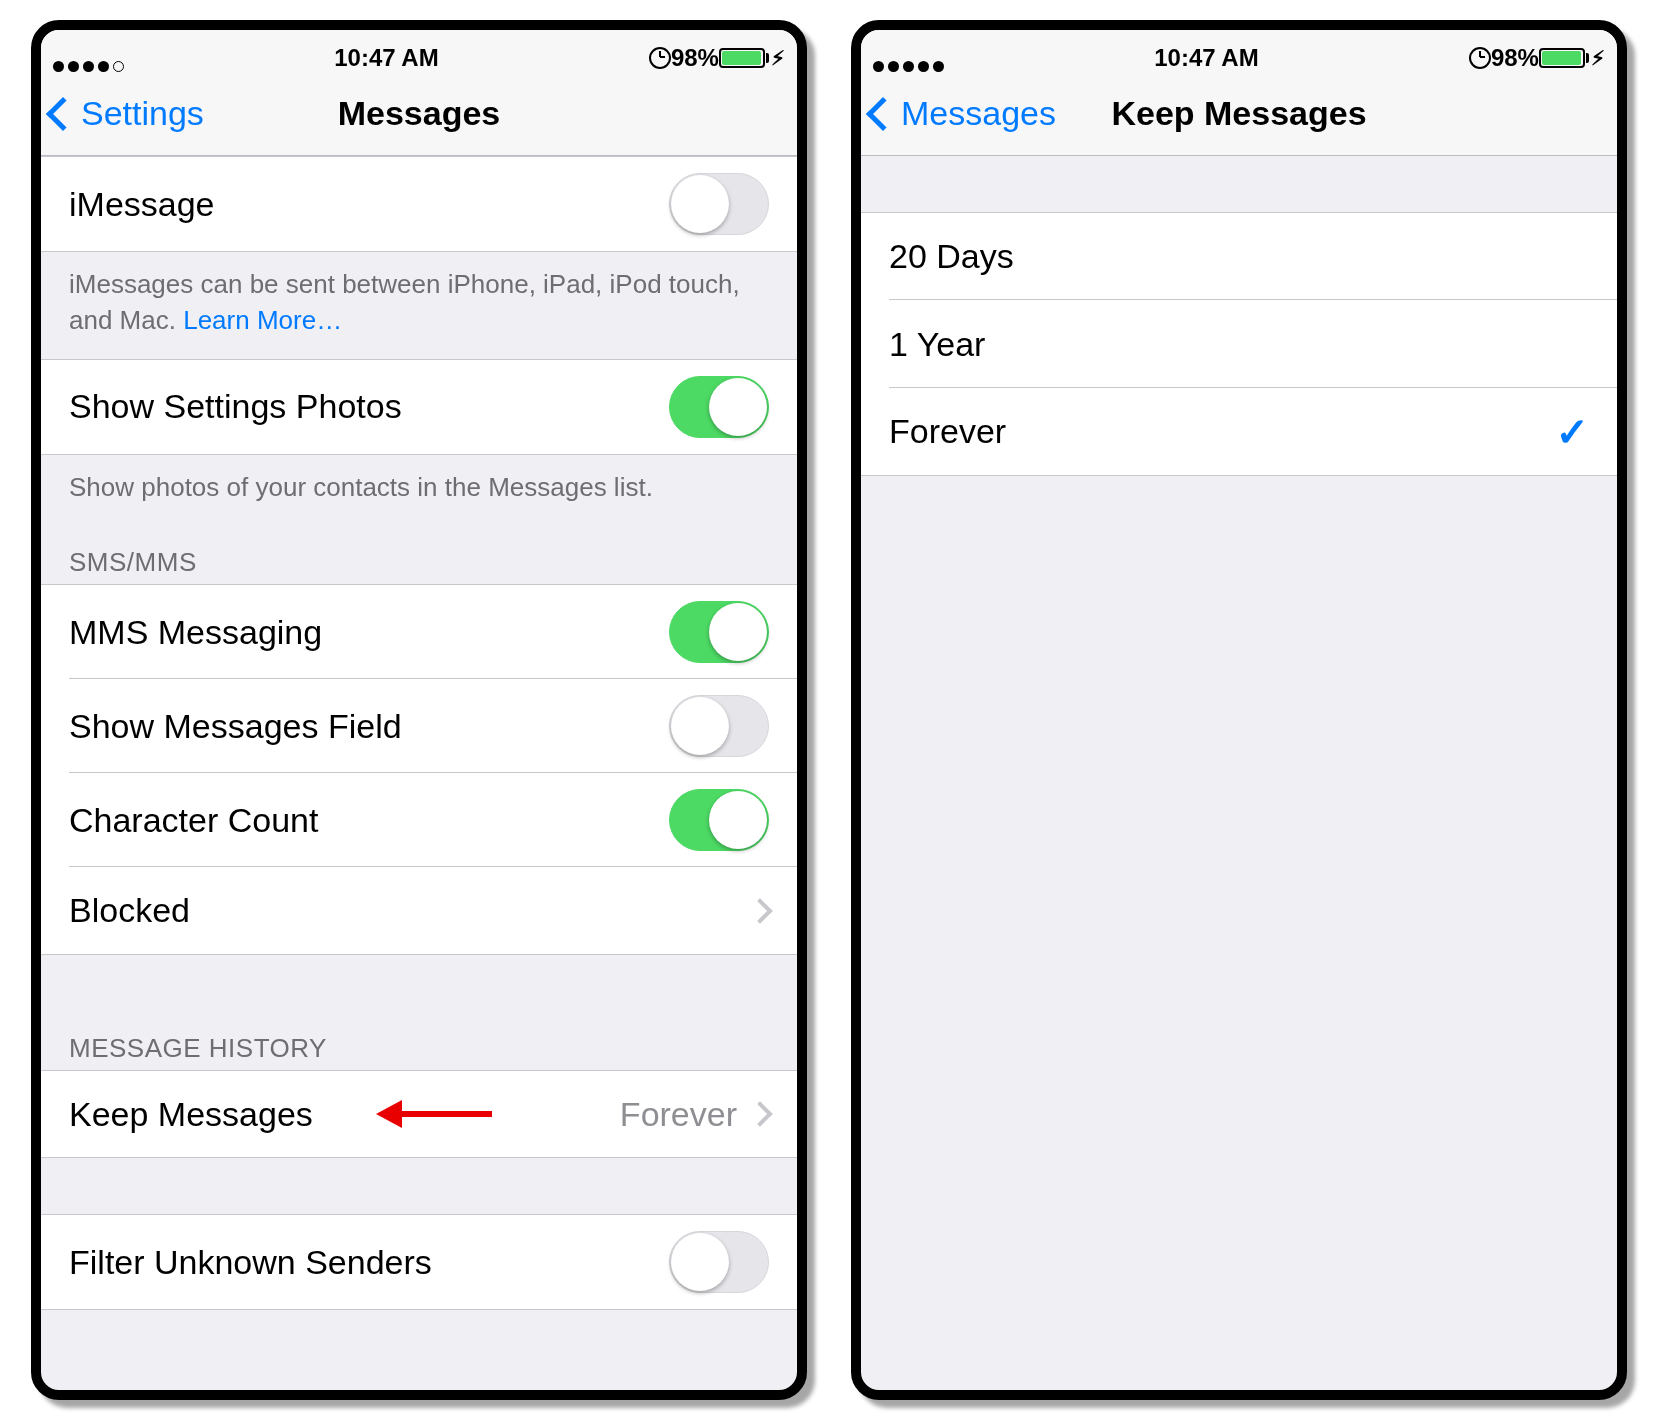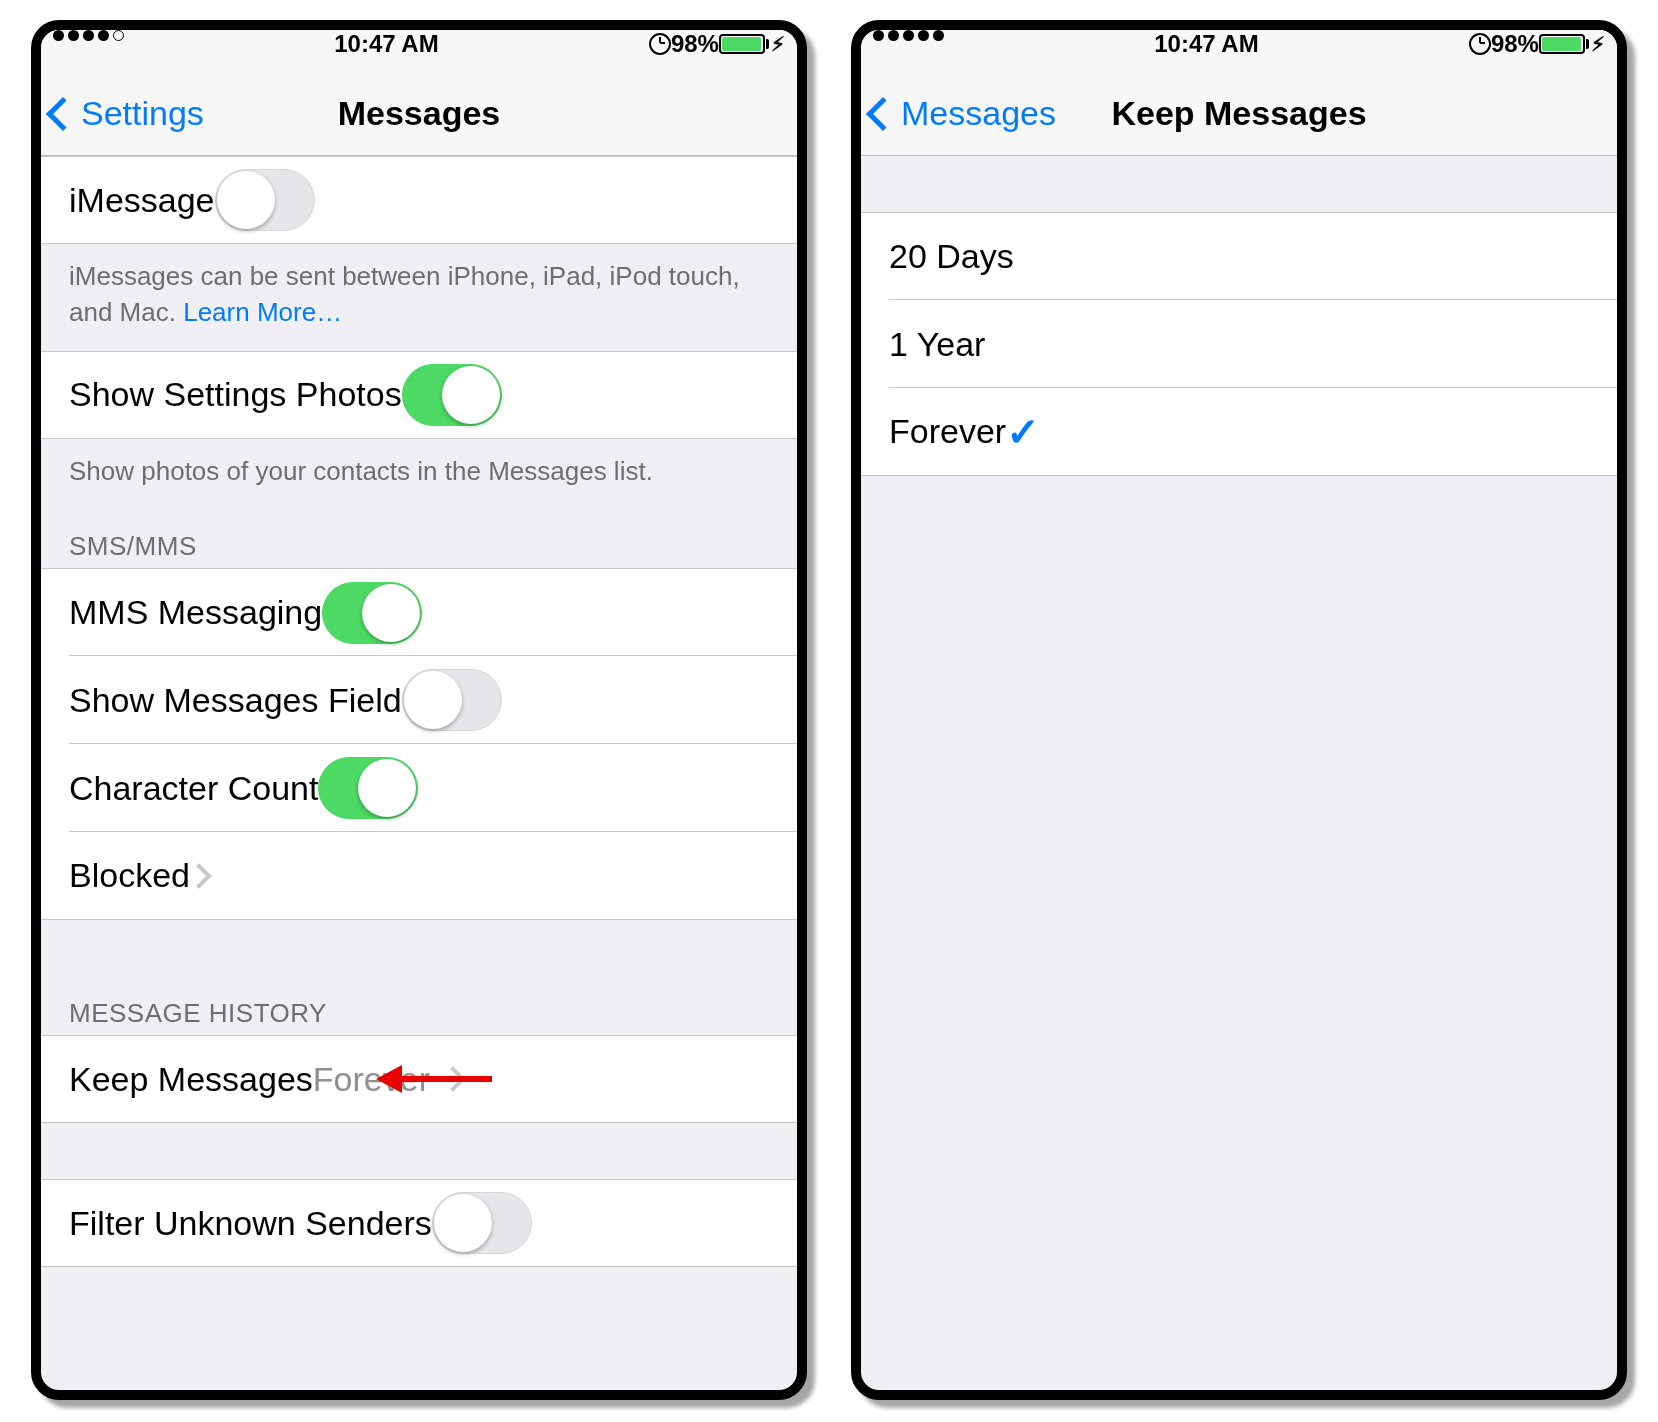--- a/index.html
+++ b/index.html
@@ -21,21 +21,21 @@
     background: #efeff4;
     overflow: hidden;
     position: relative;
     box-shadow: 8px 8px 4px rgba(0,0,0,.35);
   }
   
   .statusbar {
     height: 42px;
     background: #f7f7f7;
     display: flex;
-    align-items: flex-start;
+    align-items: flex-end;
     justify-content: space-between;
     padding: 0 12px;
     font-size: 24px;
     font-weight: 600;
     color: #000;
   }
   .sb-left, .sb-right { display:flex; align-items:center; gap:0; }
   .sig-dots { display:flex; gap:4px; }
   .sig-dot { width:11px; height:11px; border-radius:50%; background:#000; }
   .sig-dot.empty { background:transparent; border:1.5px solid #000; }
@@ -93,23 +93,24 @@
     padding: 14px 28px 20px;
     font-size: 26px;
     color:#6d6d72;
     line-height: 1.4;
   }
   .group-footer .link { color:#007aff; }
   .gap { height: 56px; }
   .cell {
     background:#fff;
     min-height: 88px;
-    padding: 0 28px;
+    padding: 16px 28px;
     display:flex;
     align-items:center;
+    justify-content:space-between;
     font-size: 34px;
     color:#000;
     border-bottom: 1px solid #c8c7cc;
     position:relative;
   }
   .cell.first { border-top: 1px solid #c8c7cc; }
   .cell.inset { border-bottom: none; }
   .cell.inset::after {
     content:""; position:absolute; left:28px; right:0; bottom:0; height:1px; background:#c8c7cc;
   }

